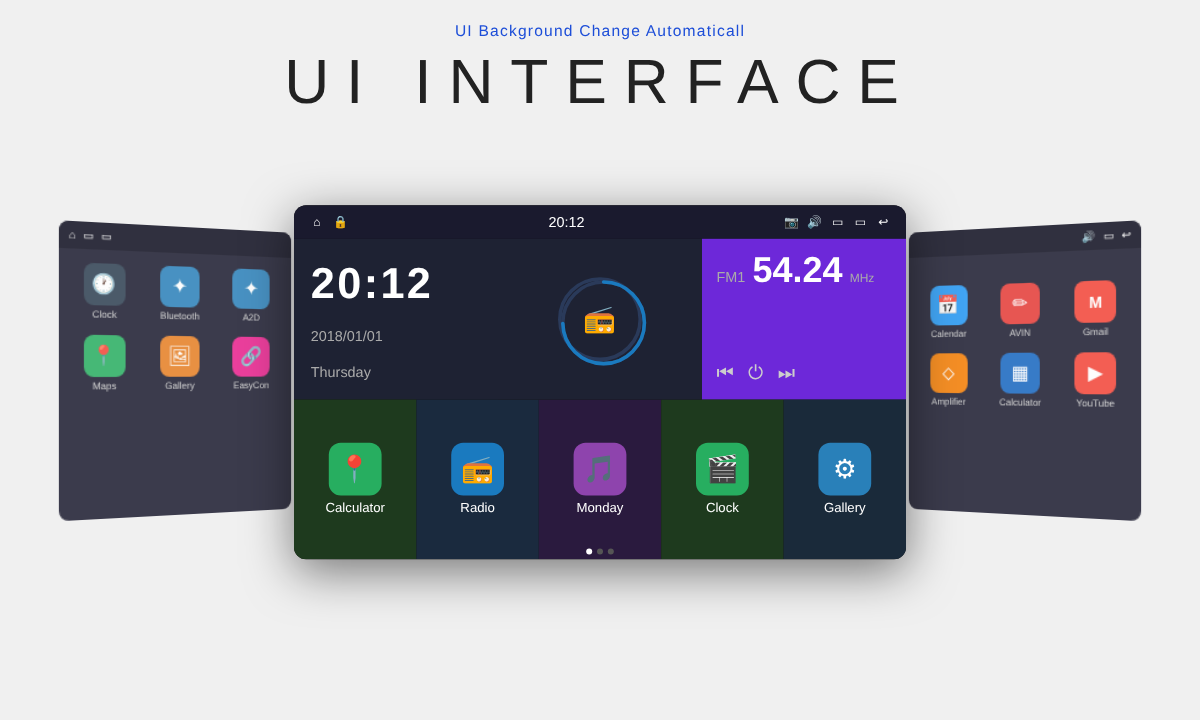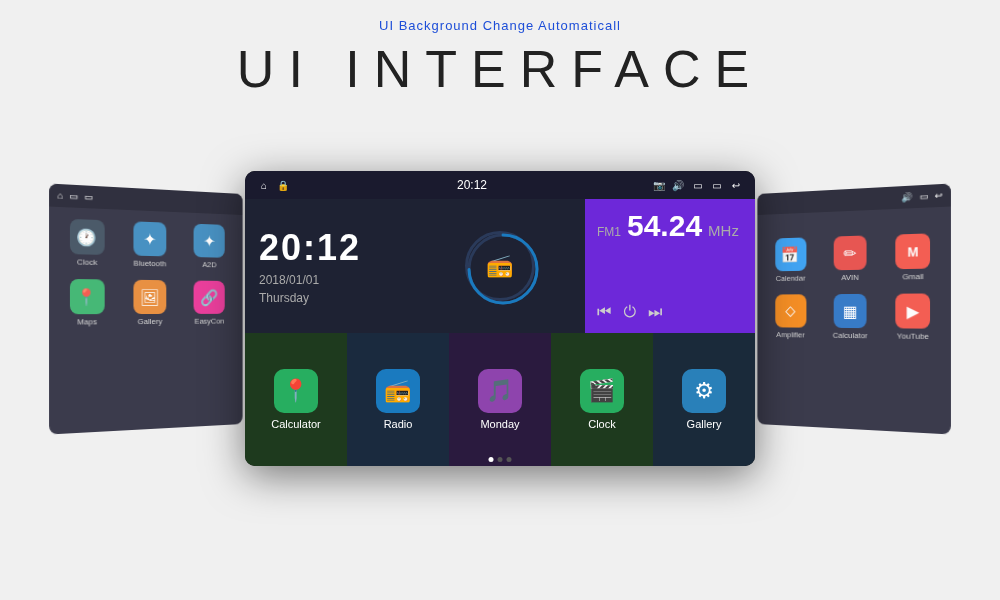--- a/index.html
+++ b/index.html
@@ -132,21 +132,21 @@
     .clock-time {
       font-size: 36px;
       font-weight: bold;
       color: #fff;
       letter-spacing: 2px;
     }
 
     .clock-date {
       font-size: 12px;
       color: #aaa;
-      margin-top: 4px;
+      margin-top: 16px;
     }
 
     
     .radio-widget {
       background: #1e2233;
       display: flex;
       flex-direction: column;
       align-items: center;
       justify-content: center;
       padding: 8px;
@@ -191,21 +191,21 @@
 
     .fm-freq {
       font-size: 30px;
       font-weight: bold;
       color: #fff;
       line-height: 1;
     }
 
     .fm-unit {
       color: #aaa;
-      font-size: 15px;
+      font-size: 10px;
     }
 
     .fm-controls {
       display: flex;
       gap: 12px;
       margin-top: 8px;
       align-items: center;
     }
 
     .fm-btn {

